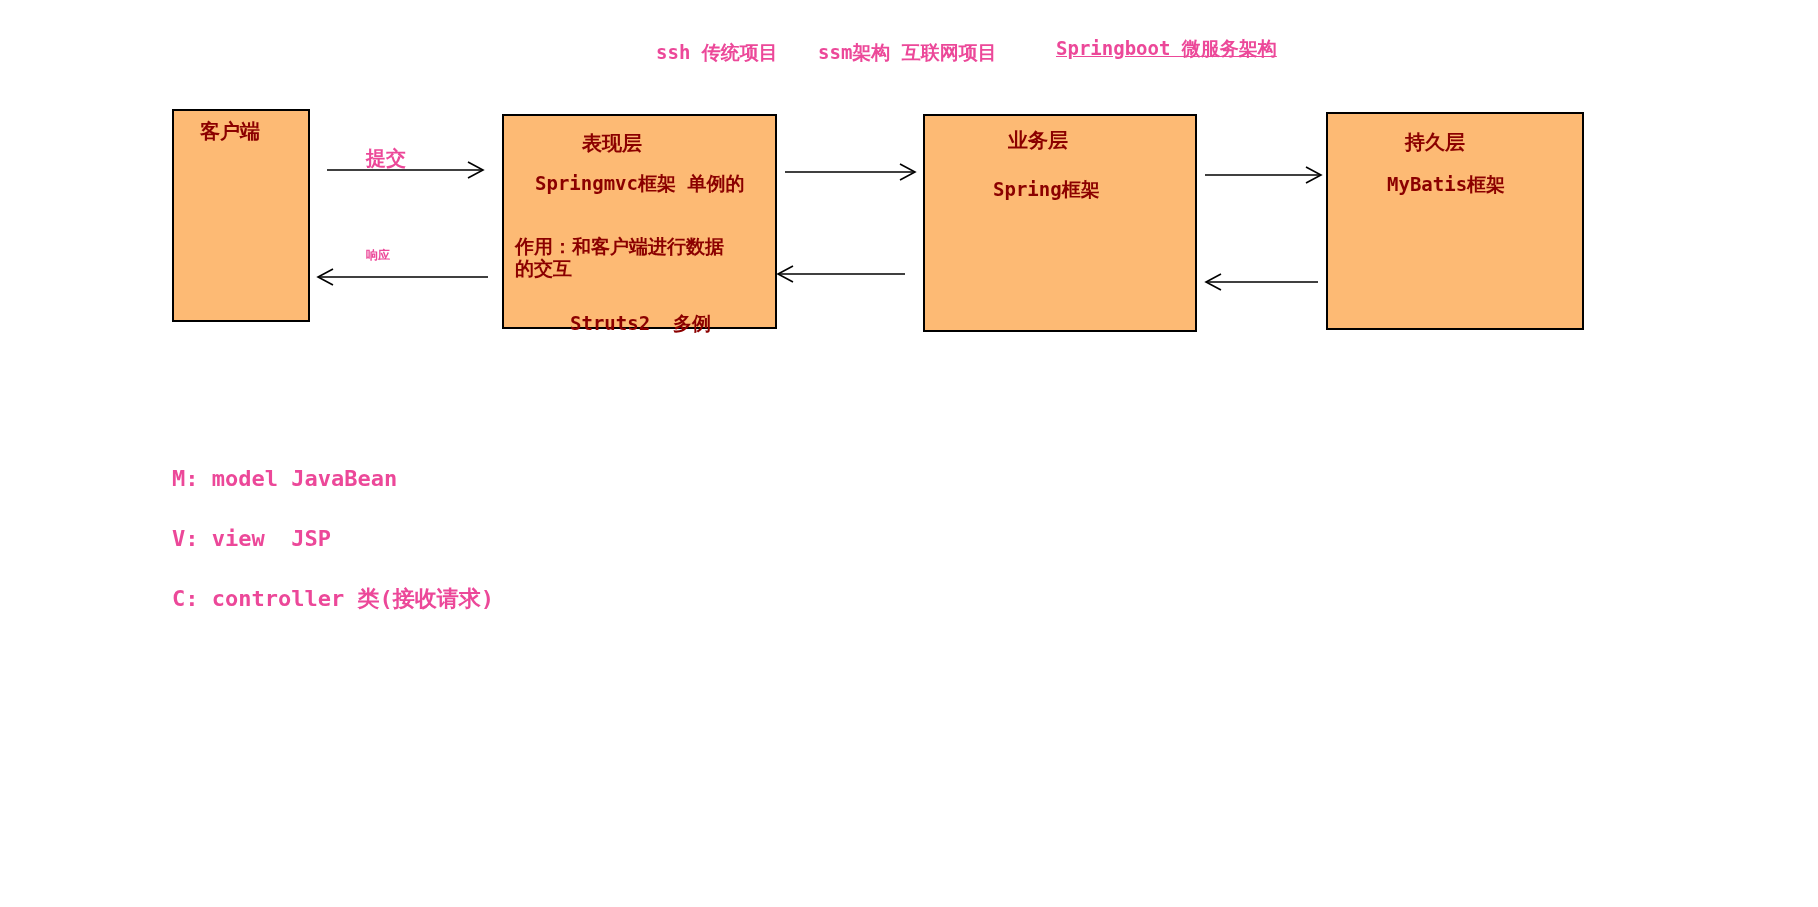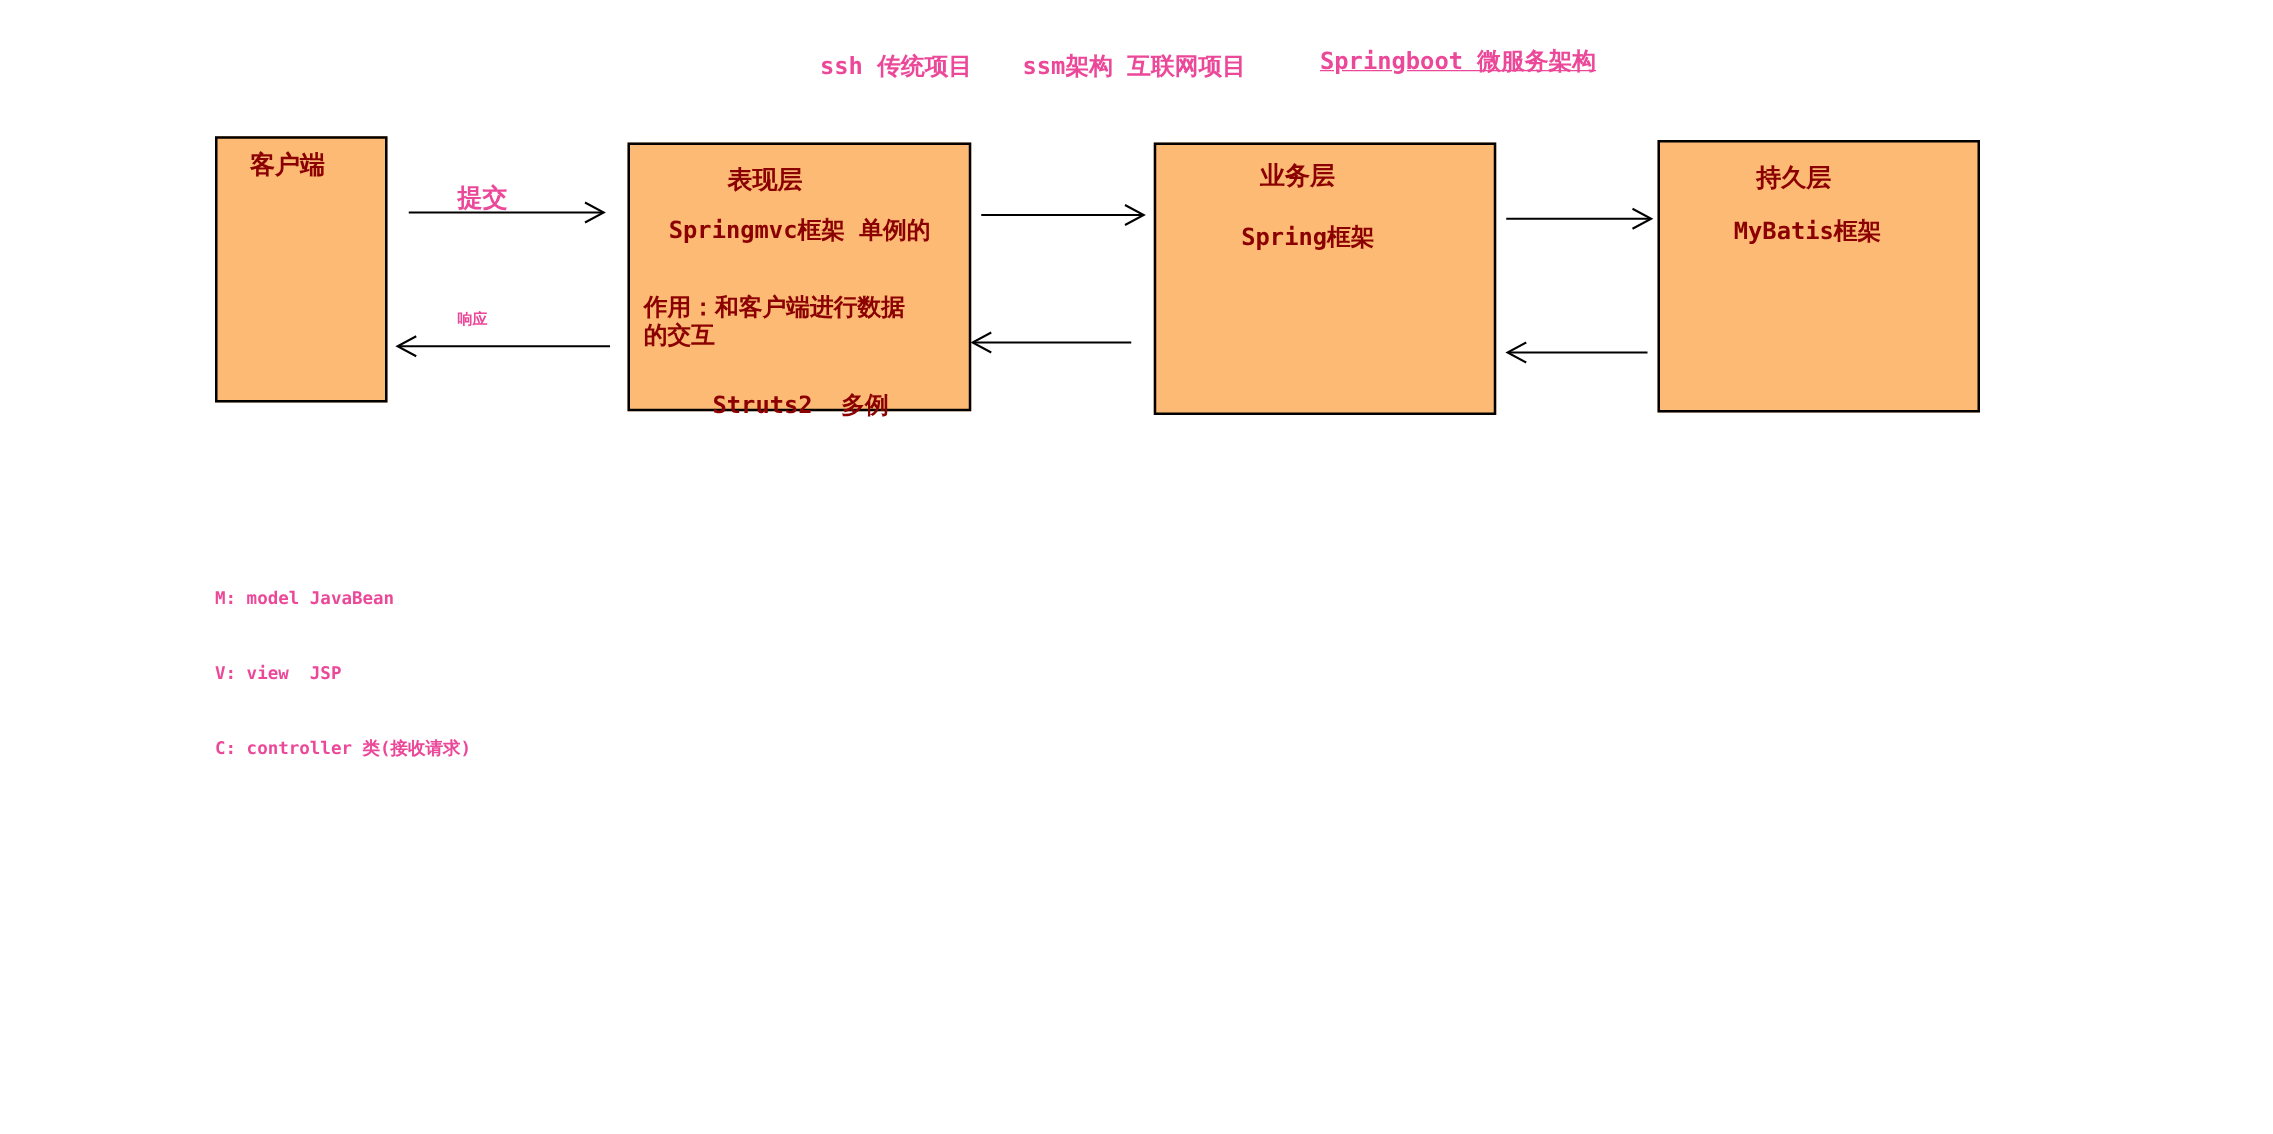--- a/index.html
+++ b/index.html
@@ -48,21 +48,21 @@
   #pres-alt       { left: 66px; top: 176px; margin-top: 19px; }
   #busi-framework { left: 68px; top: 61px; }
   #pers-framework { left: 59px; top: 58px; }
 
   
   #label-submit   { left: 366px; top: 145px; font-size: 20px; }
   #label-response { left: 366px; top: 247px; font-size: 12px; }
 
   
   #note-intro { left: 172px; top: 389px; font-size: 18px; }
-  #note-items { left: 172px; top: 429px; font-size: 14px; line-height: 20px; }
+  #note-items { left: 172px; top: 429px; font-size: 22px; line-height: 20px; }
   #note-items div { white-space: pre; }
 
   
   #arrow-layer {
     position: absolute;
     left: 0; top: 0;
     width: 1818px; height: 907px;
     pointer-events: none;
   }
 </style>

